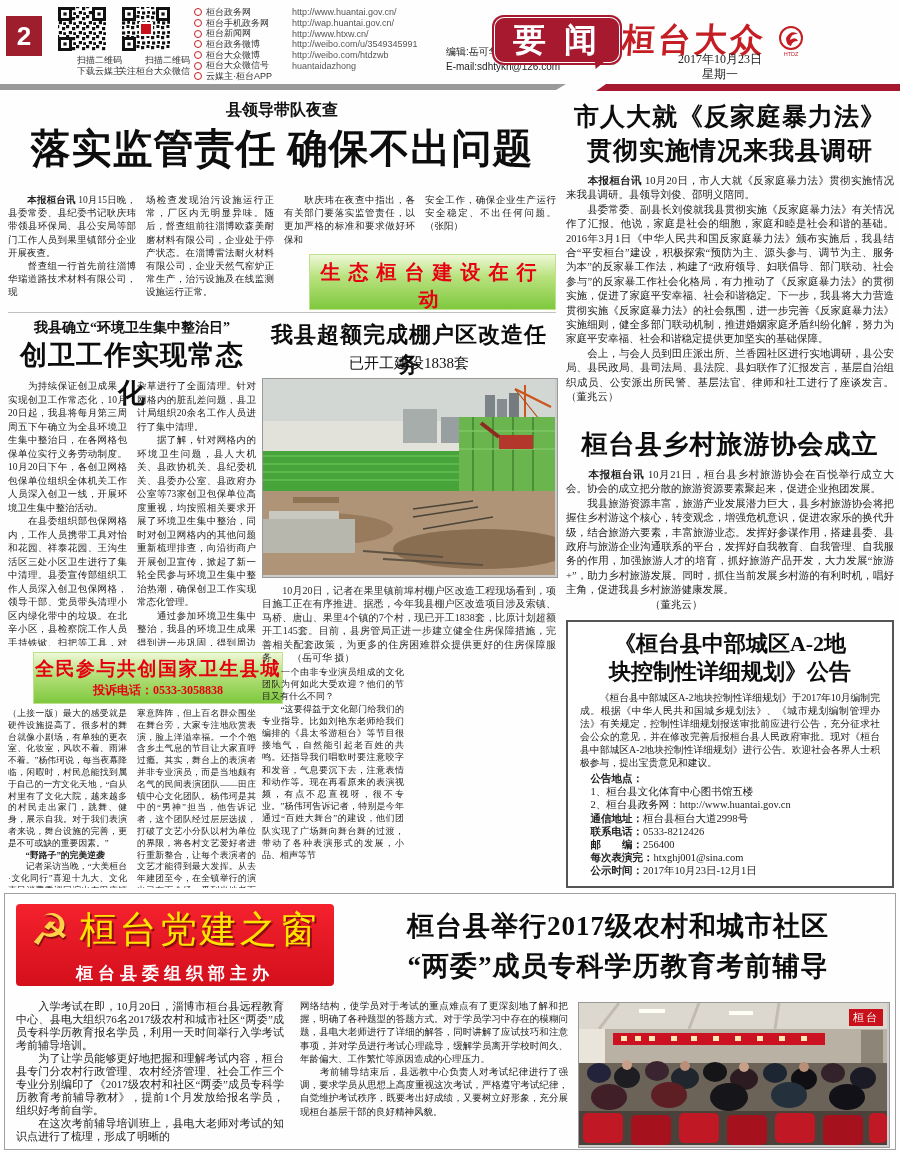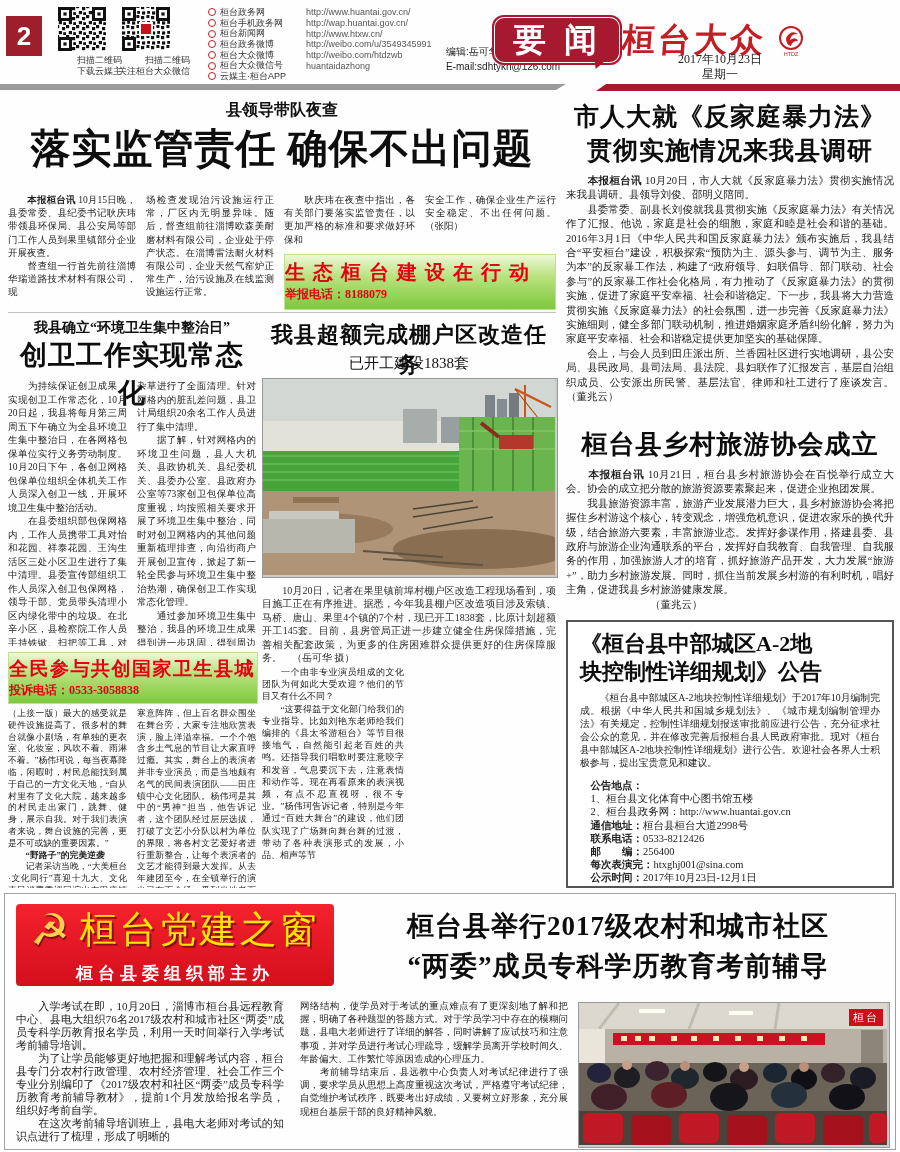--- a/index.html
+++ b/index.html
@@ -23,32 +23,32 @@
   .yaowen{background:#a6192e;border-radius:12px;color:#fff;font-size:33px;font-weight:bold;letter-spacing:18px;
           display:flex;align-items:center;justify-content:center;box-shadow:inset 0 0 0 2px #a6192e, inset 0 0 0 3px #fff;padding-left:14px;}
   .yaowen::after{content:"";position:absolute;right:16px;bottom:-13px;width:0;height:0;
           border:9px solid transparent;border-top:14px solid #a6192e;transform:skewX(-28deg);}
   .brand{color:#c41e24;font-weight:bold;font-size:33px;letter-spacing:3px;transform:skewX(-4deg);white-space:nowrap;}
   .dateline{font-size:12px;line-height:15px;text-align:center;color:#222;}
   .rule-gray{background:#9a9a9a;height:6px;clip-path:polygon(0 0,100% 0,calc(100% - 10px) 100%,0 100%);}
   .rule-red{background:#a6192e;height:7px;clip-path:polygon(10px 0,100% 0,100% 100%,0 100%);}
   
   .banner-green{background:linear-gradient(180deg,#eef8d8 0%,#b9e27e 40%,#7ec83e 100%);border:1px solid #bfe08e;
-                overflow:hidden;}
+                text-align:center;overflow:hidden;margin-left:25px;}
   .bg-t{color:#e60012;font-weight:bold;}
   .bg-s{color:#e60012;font-weight:bold;font-size:12px;}
   .party{background:linear-gradient(180deg,#f4212d 0%,#d40f1c 100%);display:flex;flex-direction:column;align-items:center;justify-content:center;border-radius:4px;}
   .party-title-row{display:flex;align-items:center;gap:10px;}
   .emblem{color:#ffd24a;font-size:44px;line-height:44px;text-shadow:1px 2px 1px #7a0d12;font-family:"DejaVu Sans",sans-serif;}
   .party-title{color:#ffe400;font-weight:normal;font-size:37px;letter-spacing:3px;text-shadow:2px 2px 0 #8a0d12;}
   .party-sub{color:#fff;font-size:17px;letter-spacing:5px;font-weight:bold;margin-top:7px;}
   .photoframe{border:1px solid #999;overflow:hidden;background:#ccc;}
   .caption{font-size:10px;line-height:13.4px;color:#2b2b2b;text-align:justify;white-space:pre-line;overflow:hidden;}
   .annbox{border:2px solid #555;background:#fff;}
-  .ann-title{font-size:22px;line-height:28px;font-weight:bold;text-align:left;color:#0d0d0d;}
+  .ann-title{font-size:22px;line-height:28px;font-weight:bold;text-align:center;color:#0d0d0d;}
   .ann-body{font-size:9.8px;line-height:13px;text-align:justify;white-space:pre-line;color:#222;margin-top:5px;}
   .ann-line{font-size:10.5px;line-height:13.2px;color:#222;white-space:nowrap;overflow:hidden;}
   .subhead{font-weight:bold;}
   .wm{position:absolute;background:#c8111b;color:#fff;font-size:11px;line-height:13px;padding:2px 4px;letter-spacing:2px;}
 </style>
 </head>
 <body>
 
 <div class="page">
 
@@ -117,21 +117,21 @@
         </g>
       <rect x="9.5" y="8.5" width="7" height="7" fill="#fff"></rect>
         <rect x="10.5" y="9.5" width="5" height="5" fill="#c8111b"></rect>
     </svg>
   </div>
   <div class="abs qrcap" style="left:104px;top:55px;width:86px;">
     <div>扫描二维码</div>
     <div>关注桓台大众微信</div>
   </div>
 
-  <div class="abs" style="left:208px;top:7px;width:268px;">
+  <div class="abs" style="left:194px;top:7px;width:268px;">
     <div class="lkrow">
         <span class="lkdot"></span>
         <span class="lklabel">桓台政务网</span>
         <span class="lkurl">http://www.huantai.gov.cn/</span>
       </div>
     <div class="lkrow">
         <span class="lkdot"></span>
         <span class="lklabel">桓台手机政务网</span>
         <span class="lkurl">http://wap.huantai.gov.cn/</span>
       </div>
@@ -293,21 +293,21 @@
   <div class="abs coltext" style="left:566px;top:468px;width:328px;height:146px;font-size:10.5px;line-height:14.4px;"><b class="lead">　　本报桓台讯</b><span> 10月21日，桓台县乡村旅游协会在百悦举行成立大会。协会的成立把分散的旅游资源要素聚起来，促进企业抱团发展。
 　　我县旅游资源丰富，旅游产业发展潜力巨大，县乡村旅游协会将把握住乡村游这个核心，转变观念，增强危机意识，促进农家乐的换代升级，结合旅游六要素，丰富旅游业态。发挥好参谋作用，搭建县委、县政府与旅游企业沟通联系的平台，发挥好自我教育、自我管理、自我服务的作用，加强旅游人才的培育，抓好旅游产品开发，大力发展“旅游+”，助力乡村旅游发展。同时，抓住当前发展乡村游的有利时机，唱好主角，促进我县乡村旅游健康发展。
 　　　　　　　　（董兆云）</span></div>
 
   <div class="abs annbox" style="left:566px;top:620px;width:328px;height:268px;box-sizing:border-box;padding:8px 12px;">
     <div class="ann-title">
       <div>《桓台县中部城区A-2地</div>
       <div>块控制性详细规划》公告</div>
     </div>
     <div class="ann-body">　　《桓台县中部城区A-2地块控制性详细规划》于2017年10月编制完成。根据《中华人民共和国城乡规划法》、《城市规划编制管理办法》有关规定，控制性详细规划报送审批前应进行公告，充分征求社会公众的意见，并在修改完善后报桓台县人民政府审批。现对《桓台县中部城区A-2地块控制性详细规划》进行公告。欢迎社会各界人士积极参与，提出宝贵意见和建议。</div>
-    <div style="margin-top:10px;">
+    <div style="margin-top:3px;">
       <div class="ann-line"><b>　公告地点：</b><span></span></div>
       <div class="ann-line"><b></b><span>　1、桓台县文化体育中心图书馆五楼</span></div>
       <div class="ann-line"><b></b><span>　2、桓台县政务网：http://www.huantai.gov.cn</span></div>
       <div class="ann-line"><b>　通信地址：</b><span>桓台县桓台大道2998号</span></div>
       <div class="ann-line"><b>　联系电话：</b><span>0533-8212426</span></div>
       <div class="ann-line"><b>　邮　　编：</b><span>256400</span></div>
       <div class="ann-line"><b>　每次表演完：</b><span>htxghj001@sina.com</span></div>
       <div class="ann-line"><b>　公示时间：</b><span>2017年10月23日-12月1日</span></div>
     </div>
   </div>

